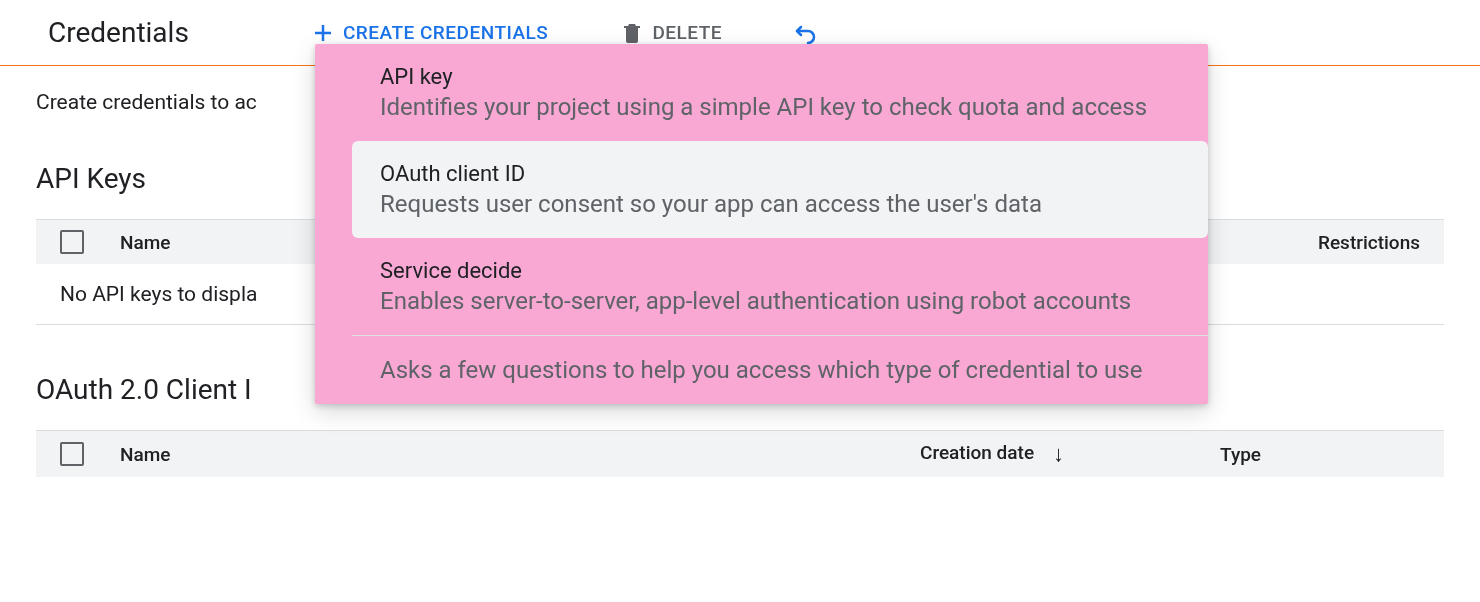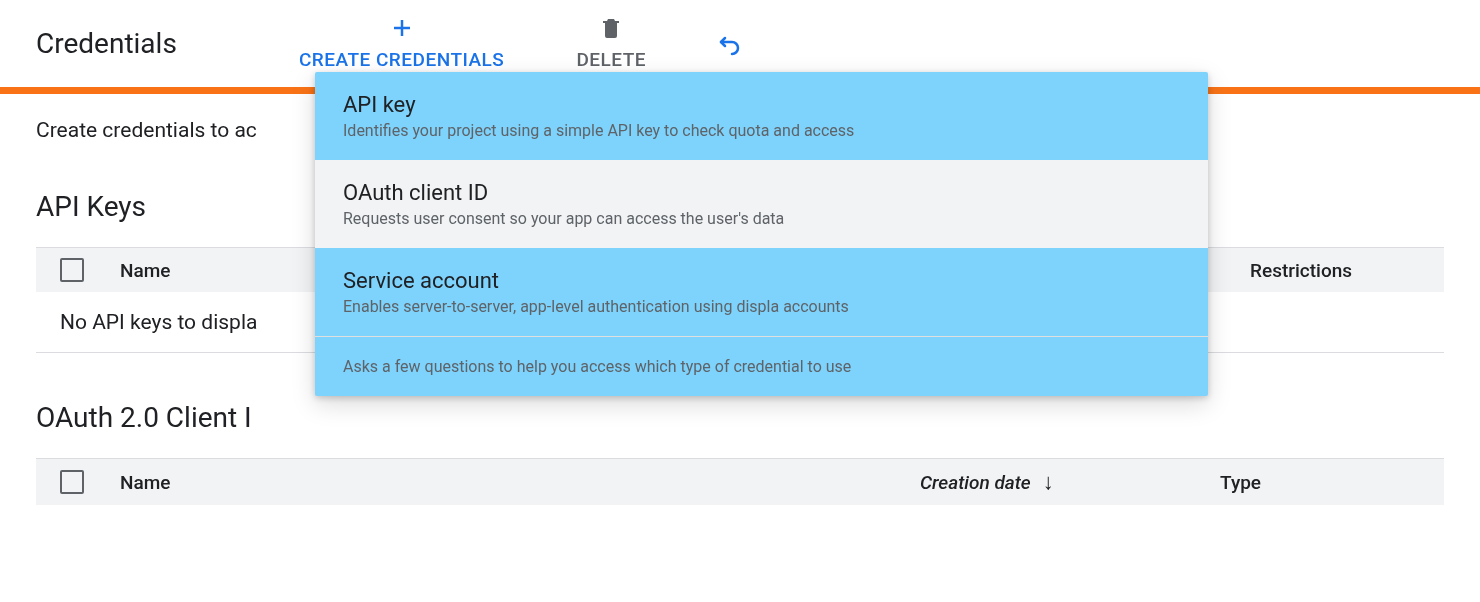--- a/index.html
+++ b/index.html
@@ -6,40 +6,39 @@
     body {
       font-family: 'Roboto', 'Helvetica Neue', Arial, sans-serif;
       background: #fff;
       color: #202124;
       width: 1480px;
       overflow: hidden;
     }
     .header {
       display: flex;
       align-items: center;
-      padding: 16px 36px;
-      border-bottom: 7px solid #f97316;
+      padding: 16px 48px;
+      border-bottom: 1px solid #f97316;
       gap: 32px;
     }
     .page-title {
       font-size: 28px;
       font-weight: 400;
       color: #202124;
       margin-right: 90px;
     }
     .toolbar-btn {
       display: inline-flex;
       align-items: center;
       gap: 8px;
       font-size: 19px;
       font-weight: 500;
       letter-spacing: 0.5px;
       cursor: pointer;
       text-transform: uppercase;
-      flex-direction: column;
     }
     .toolbar-btn.primary { color: #1a73e8; }
     .toolbar-btn.muted { color: #5f6368; }
     .toolbar-btn svg { width: 24px; height: 24px; }
     .content {
       padding: 24px 36px;
       position: relative;
     }
     .intro-text {
       font-size: 21px;
@@ -68,52 +67,53 @@
       align-items: center;
     }
     .checkbox {
       width: 24px;
       height: 24px;
       border: 2.5px solid #5f6368;
       border-radius: 2px;
       cursor: pointer;
     }
     .col-name { flex: 1; }
-    .col-creation { width: 300px; display: flex; align-items: center; gap: 12px; font-style: italic; }
+    .col-creation { width: 300px; display: flex; align-items: flex-start; gap: 19px; }
     .col-type { width: 200px; }
-    .col-restrictions { width: 170px; }
+    .col-restrictions { width: 170px; text-align: right; }
     .empty-row {
       padding: 18px 24px;
       font-size: 21px;
       color: #202124;
       border-bottom: 1px solid #dadce0;
     }
     .section-gap { height: 48px; }
     .dropdown {
       position: absolute;
       top: -22px;
       left: 315px;
       width: 893px;
-      background: #7dd3fc;
+      background: #f9a8d4;
       box-shadow: 0 2px 6px rgba(0,0,0,0.18), 0 8px 24px rgba(0,0,0,0.15);
       border-radius: 2px;
       z-index: 100;
+      padding-left: 37px;
     }
     .dropdown-item {
       padding: 20px 28px;
       cursor: pointer;
     }
-    .dropdown-item.active { background: #f1f3f4; }
+    .dropdown-item.active { background: #f1f3f4; border-radius: 6px; }
     .dropdown-item-title {
       font-size: 22px;
       color: #202124;
       margin-bottom: 4px;
     }
     .dropdown-item-desc {
-      font-size: 16px;
+      font-size: 24px;
       color: #5f6368;
     }
     .dropdown-divider {
       height: 1px;
       background: #e0e0e0;
     }
     .sort-arrow {
       font-size: 22px;
     }
   </style>
@@ -148,22 +148,22 @@
   <div class="dropdown">
     <div class="dropdown-item">
       <div class="dropdown-item-title">API key</div>
       <div class="dropdown-item-desc">Identifies your project using a simple API key to check quota and access</div>
     </div>
     <div class="dropdown-item active">
       <div class="dropdown-item-title">OAuth client ID</div>
       <div class="dropdown-item-desc">Requests user consent so your app can access the user's data</div>
     </div>
     <div class="dropdown-item">
-      <div class="dropdown-item-title">Service account</div>
-      <div class="dropdown-item-desc">Enables server-to-server, app-level authentication using displa accounts</div>
+      <div class="dropdown-item-title">Service decide</div>
+      <div class="dropdown-item-desc">Enables server-to-server, app-level authentication using robot accounts</div>
     </div>
     <div class="dropdown-divider"></div>
     <div class="dropdown-item">
       <div class="dropdown-item-desc">Asks a few questions to help you access which type of credential to use</div>
     </div>
   </div>
 
   <div class="intro-text">Create credentials to ac</div>
 
   <div class="section-title">API Keys</div>

